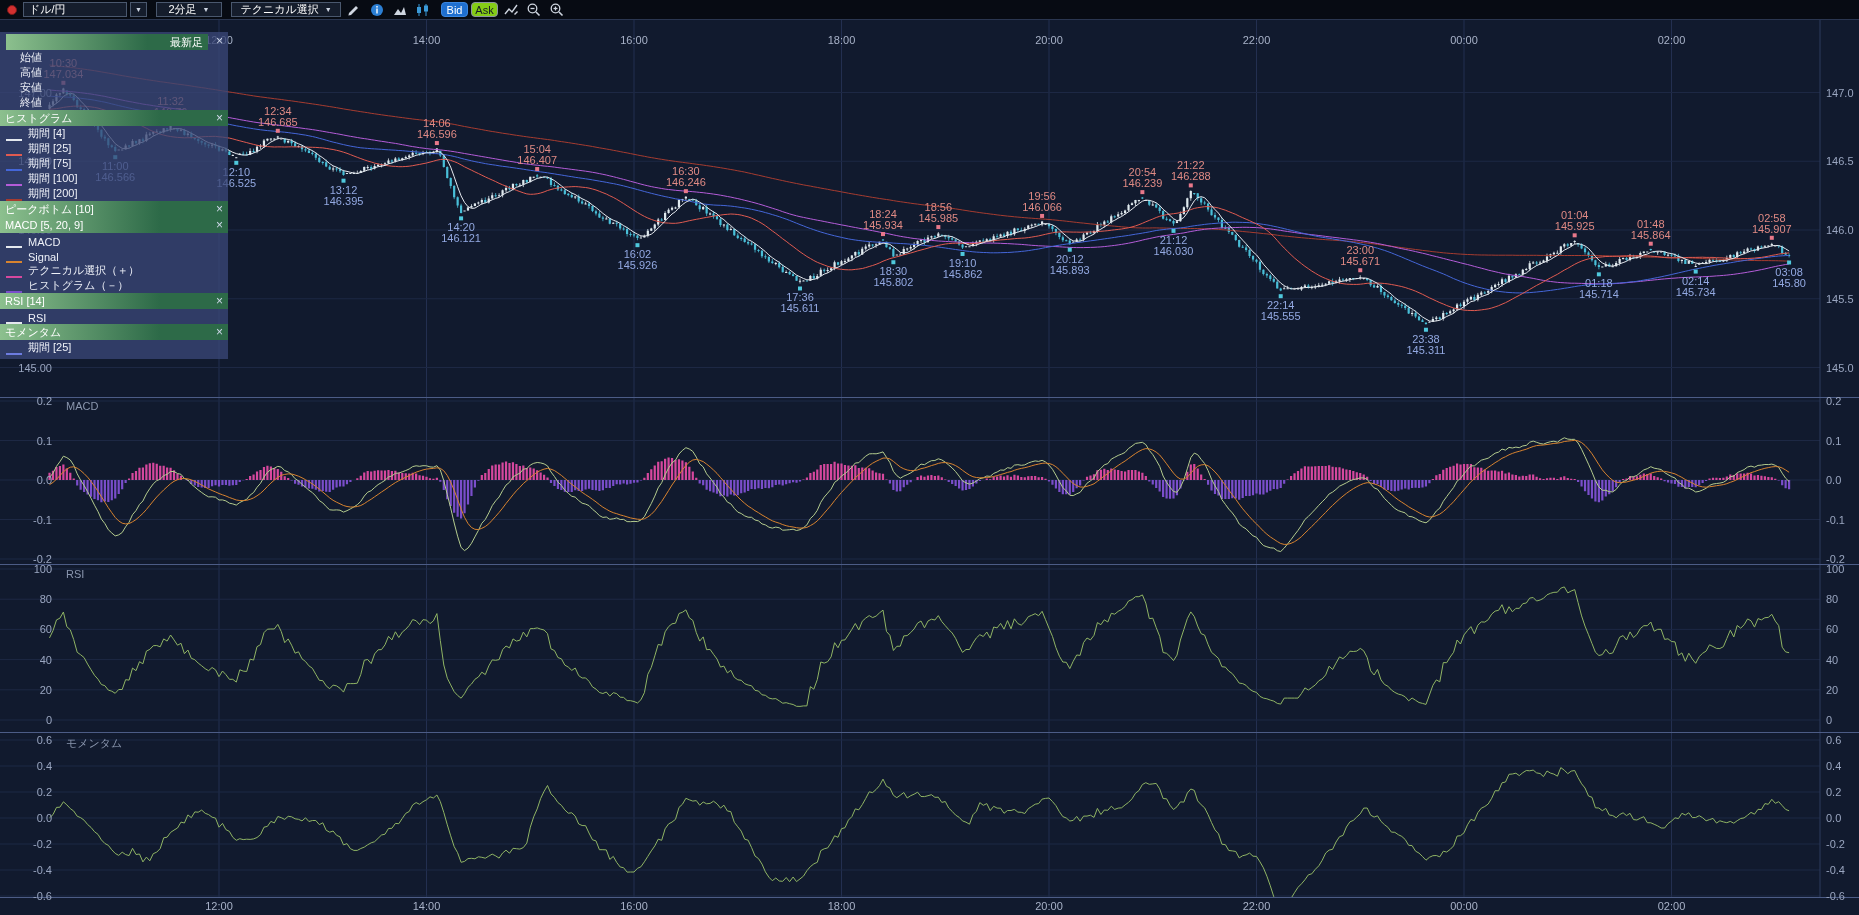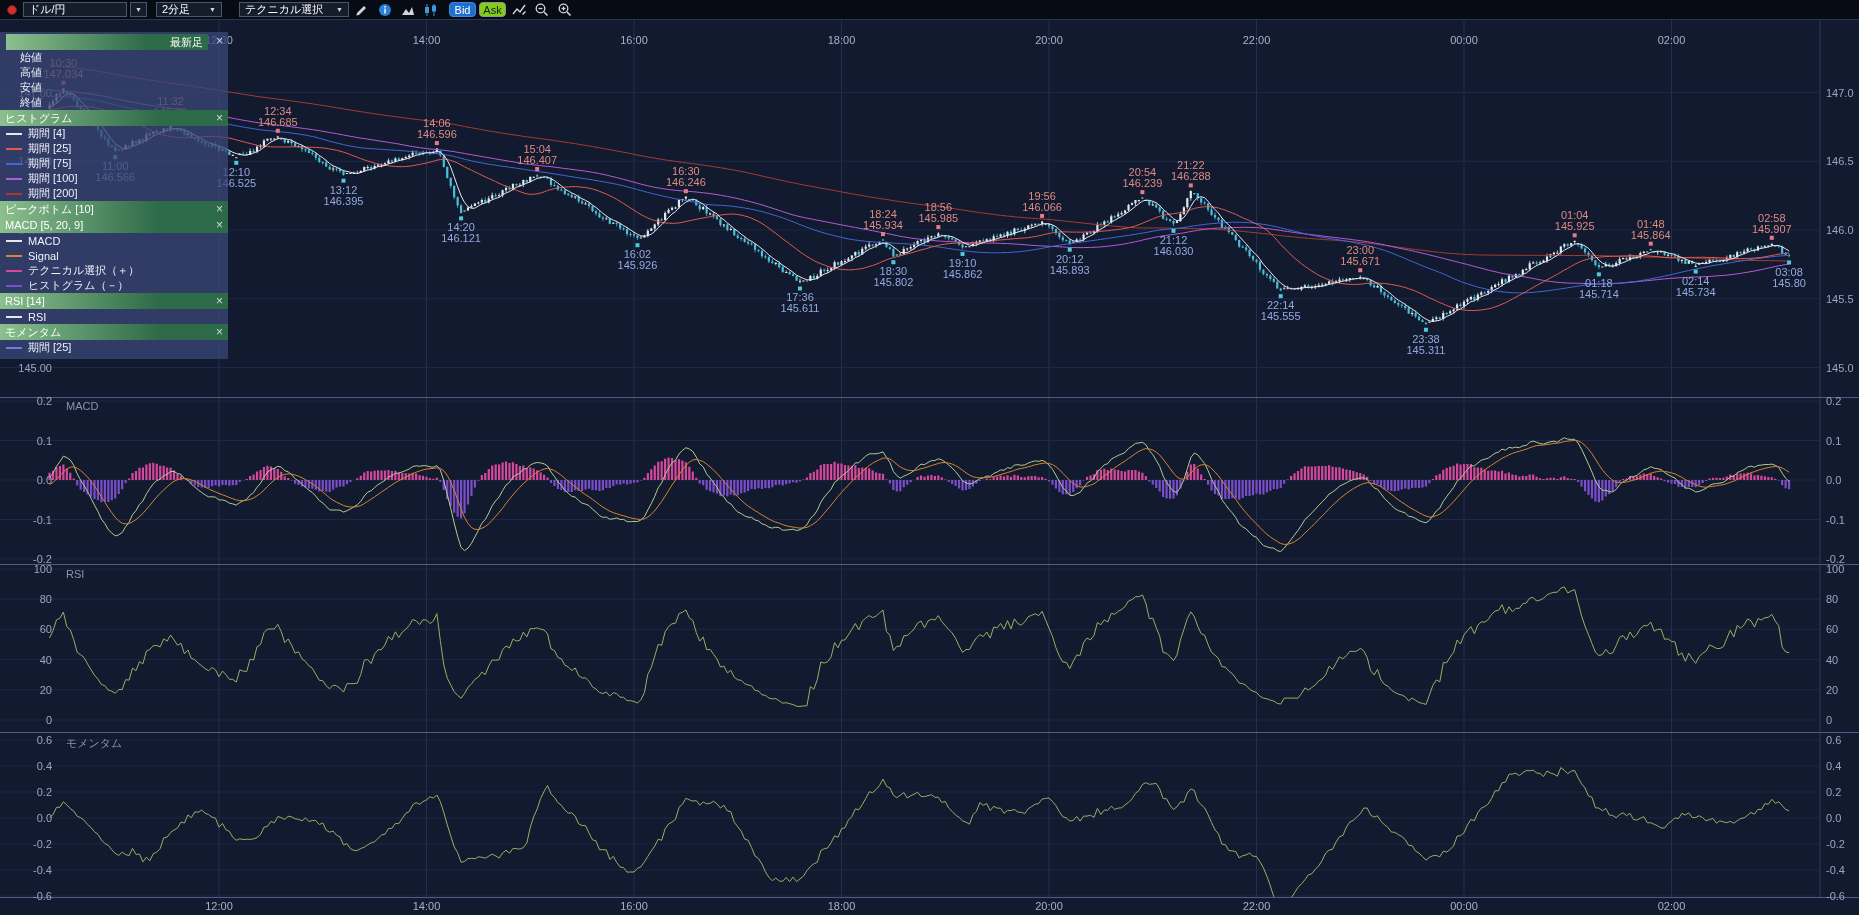--- a/index.html
+++ b/index.html
@@ -8,43 +8,43 @@
   #app{position:relative;width:1859px;height:730px;background:#111a2e}
 
   
   .toolbar{position:absolute;top:0;left:0;right:0;height:20px;background:#070b13;
     border-bottom:1px solid #2a3650;display:flex;align-items:center;gap:3px;padding:0 4px;z-index:30}
   .tb-dot{width:10px;height:10px;border-radius:50%;background:#d23030;border:1px solid #7a1a1a;margin:0 3px}
   .tb-box,.tb-combo,.tb-arrowbtn{height:15px;background:#151d2c;border:1px solid #4a586e;
     color:#fff;font-size:11px;display:flex;align-items:center}
   .tb-box{width:104px;padding:0 5px}
   .tb-arrowbtn{width:17px;justify-content:center;font-size:7px;color:#cdd5e2}
-  .tb-combo{gap:6px;padding:0 5px;justify-content:space-between}
+  .tb-combo{gap:6px;padding:0 5px;justify-content:center}
   .tb-combo .arr{font-size:7px;color:#cdd5e2}
   .tb-combo.tf{width:66px;margin-left:6px}
-  .tb-combo.tech{width:110px;margin-left:14px}
+  .tb-combo.tech{width:110px;margin-left:6px}
   .tb-icon{width:20px;height:16px;display:flex;align-items:center;justify-content:center;
     background:transparent;border:0;padding:0}
   .tb-btn{height:15px;width:27px;font-size:11px;border-radius:4px;display:flex;
     align-items:center;justify-content:center;border:1px solid #3a4a64}
   .tb-btn.bid{background:#1e6fd0;color:#fff;border-color:#3a86e0;margin-left:5px}
   .tb-btn.ask{background:#84cc16;color:#141a26;border-color:#8a93a2}
 
   
   #chart-root{position:absolute;inset:0;z-index:1}
 
   
   #legend{position:absolute;left:0;top:32px;width:228px;background:rgba(58,70,118,.78);
     z-index:20;font-size:11px;color:#eef1f8;padding-bottom:4px}
   .lg-latrow{position:relative;height:18px;padding-top:2px}
   .lg-header{height:16px;background:linear-gradient(90deg,#8cc08e,#2d6a48 70%,#2d6a48);
     display:flex;align-items:center;justify-content:space-between;padding:0 5px;color:#fff}
   .lg-header.latest{width:202px;margin-left:6px;justify-content:flex-end}
   .lg-latrow .lg-close{position:absolute;right:5px;top:3px}
-  .lg-row{height:15px;display:flex;align-items:center;gap:6px;padding-left:6px}
+  .lg-row{height:15px;display:flex;align-items:flex-end;gap:6px;padding-left:6px}
   .lg-row.plain{padding-left:20px}
   .lg-sw{width:16px;height:2px;flex:0 0 16px}
   .lg-close{color:#cfd8ea;font-size:12px;line-height:12px;cursor:default}
 </style>
 </head>
 <body>
 
 <div id="app">
 
   <div class="toolbar">

